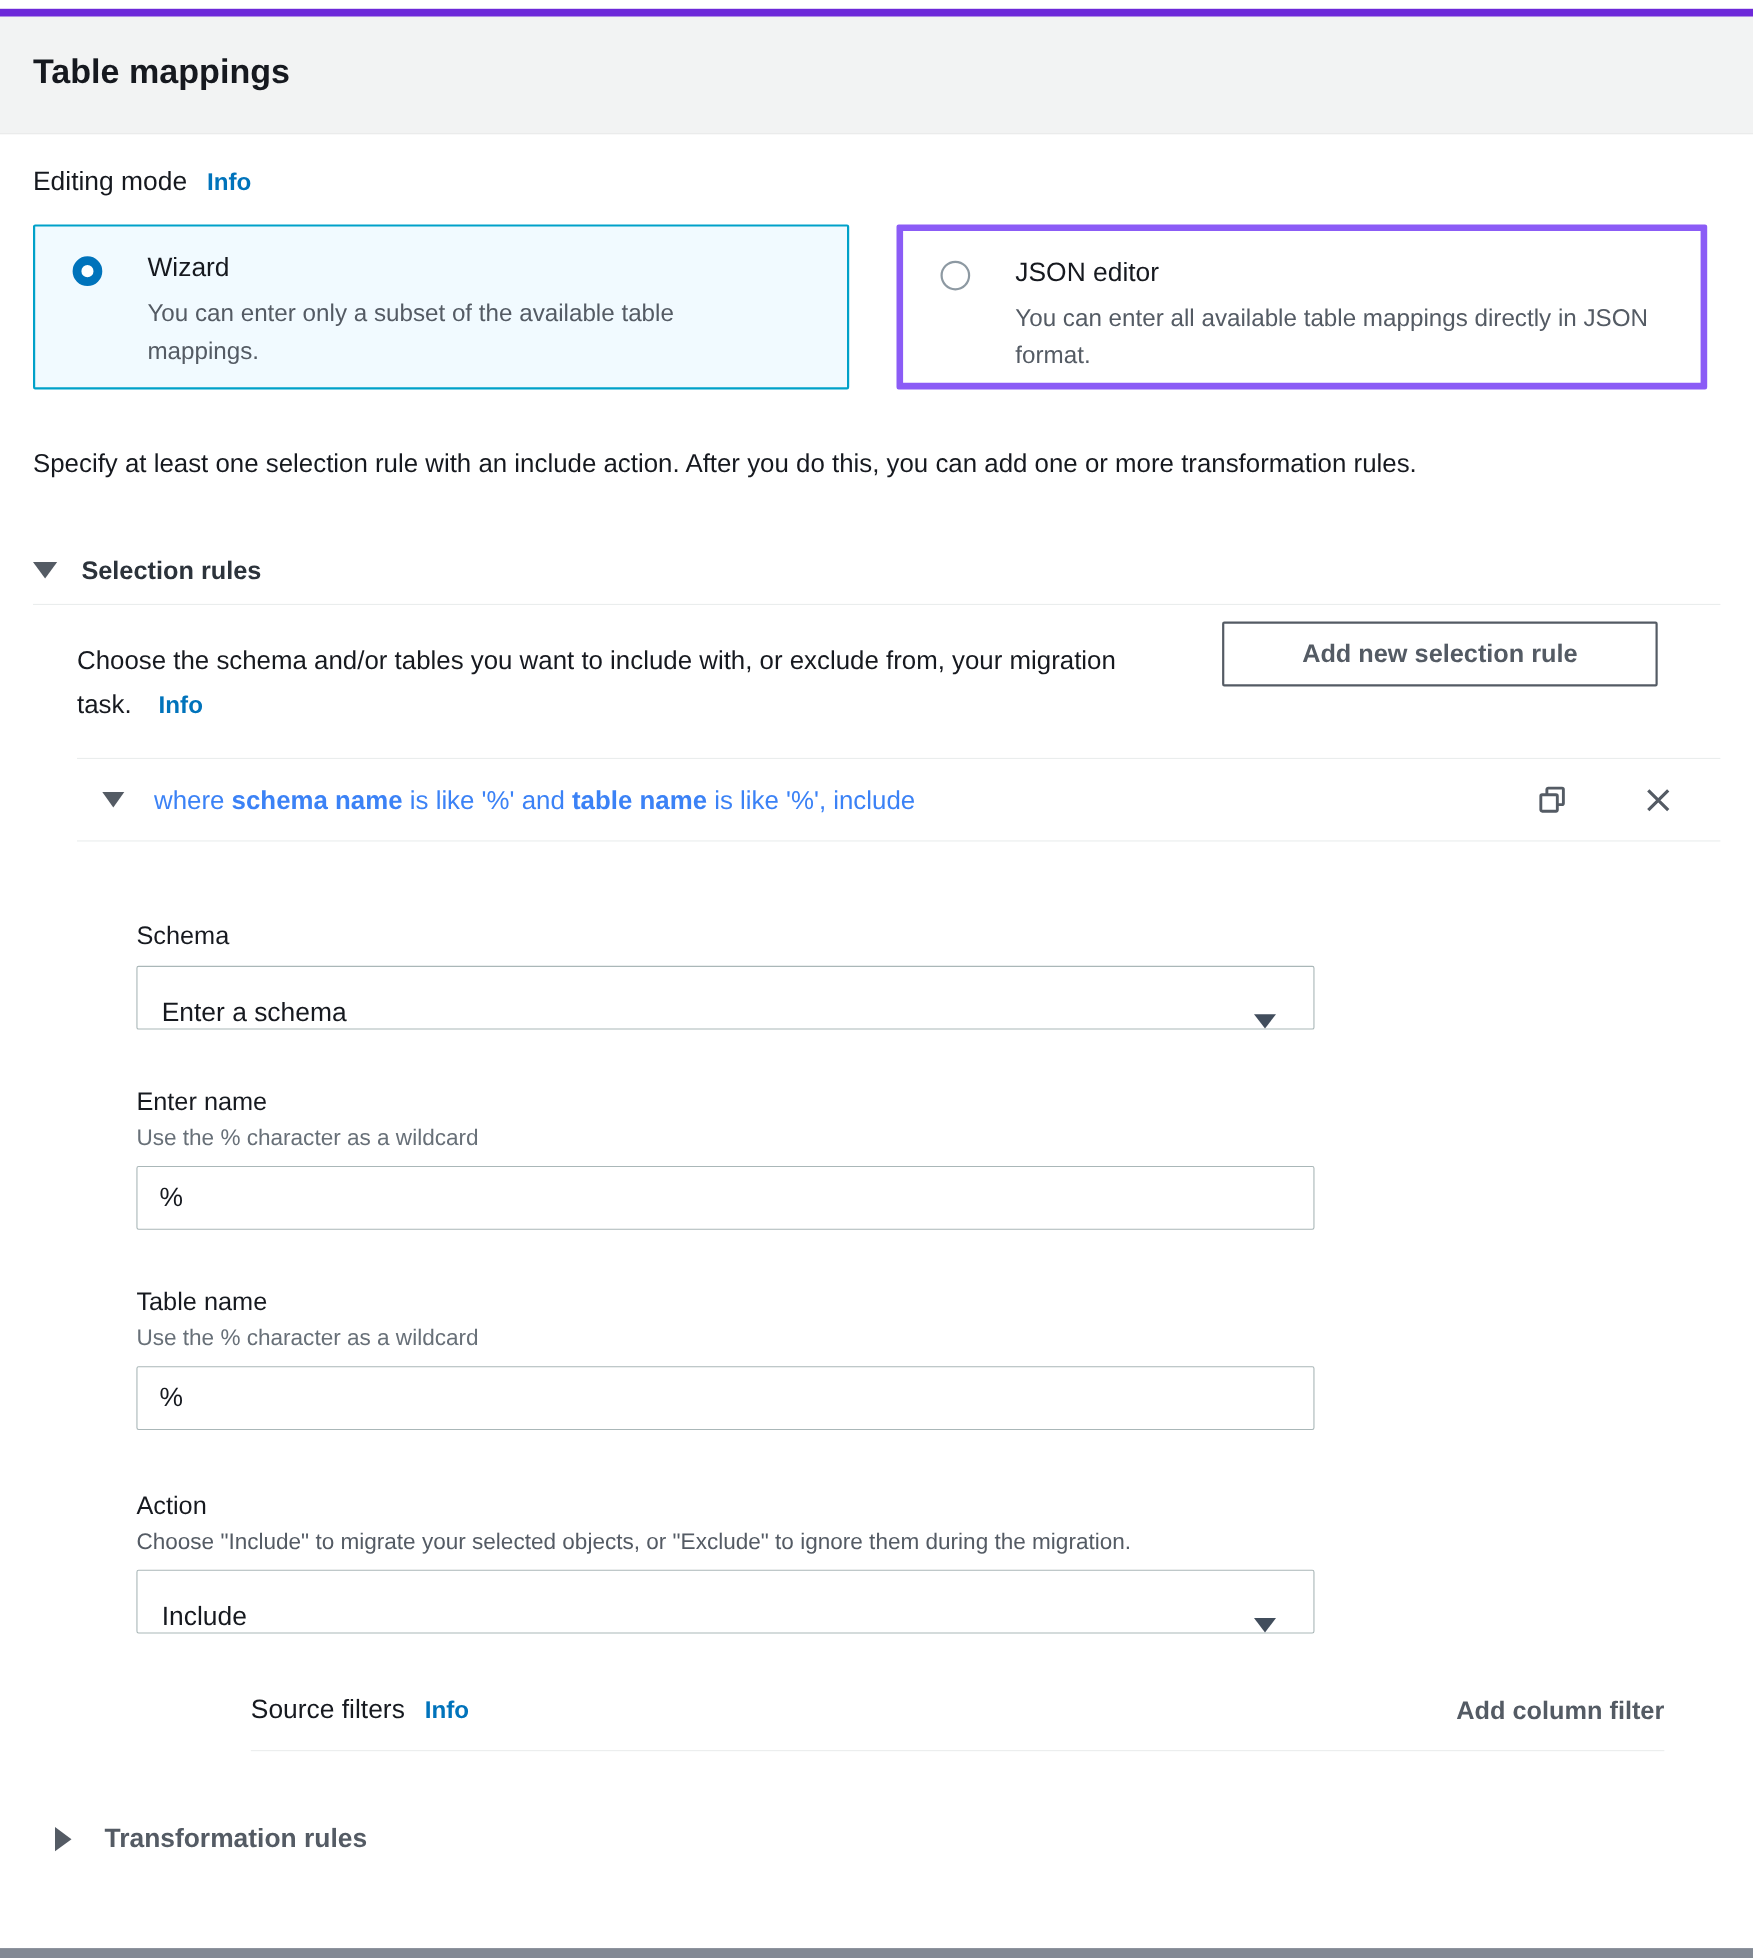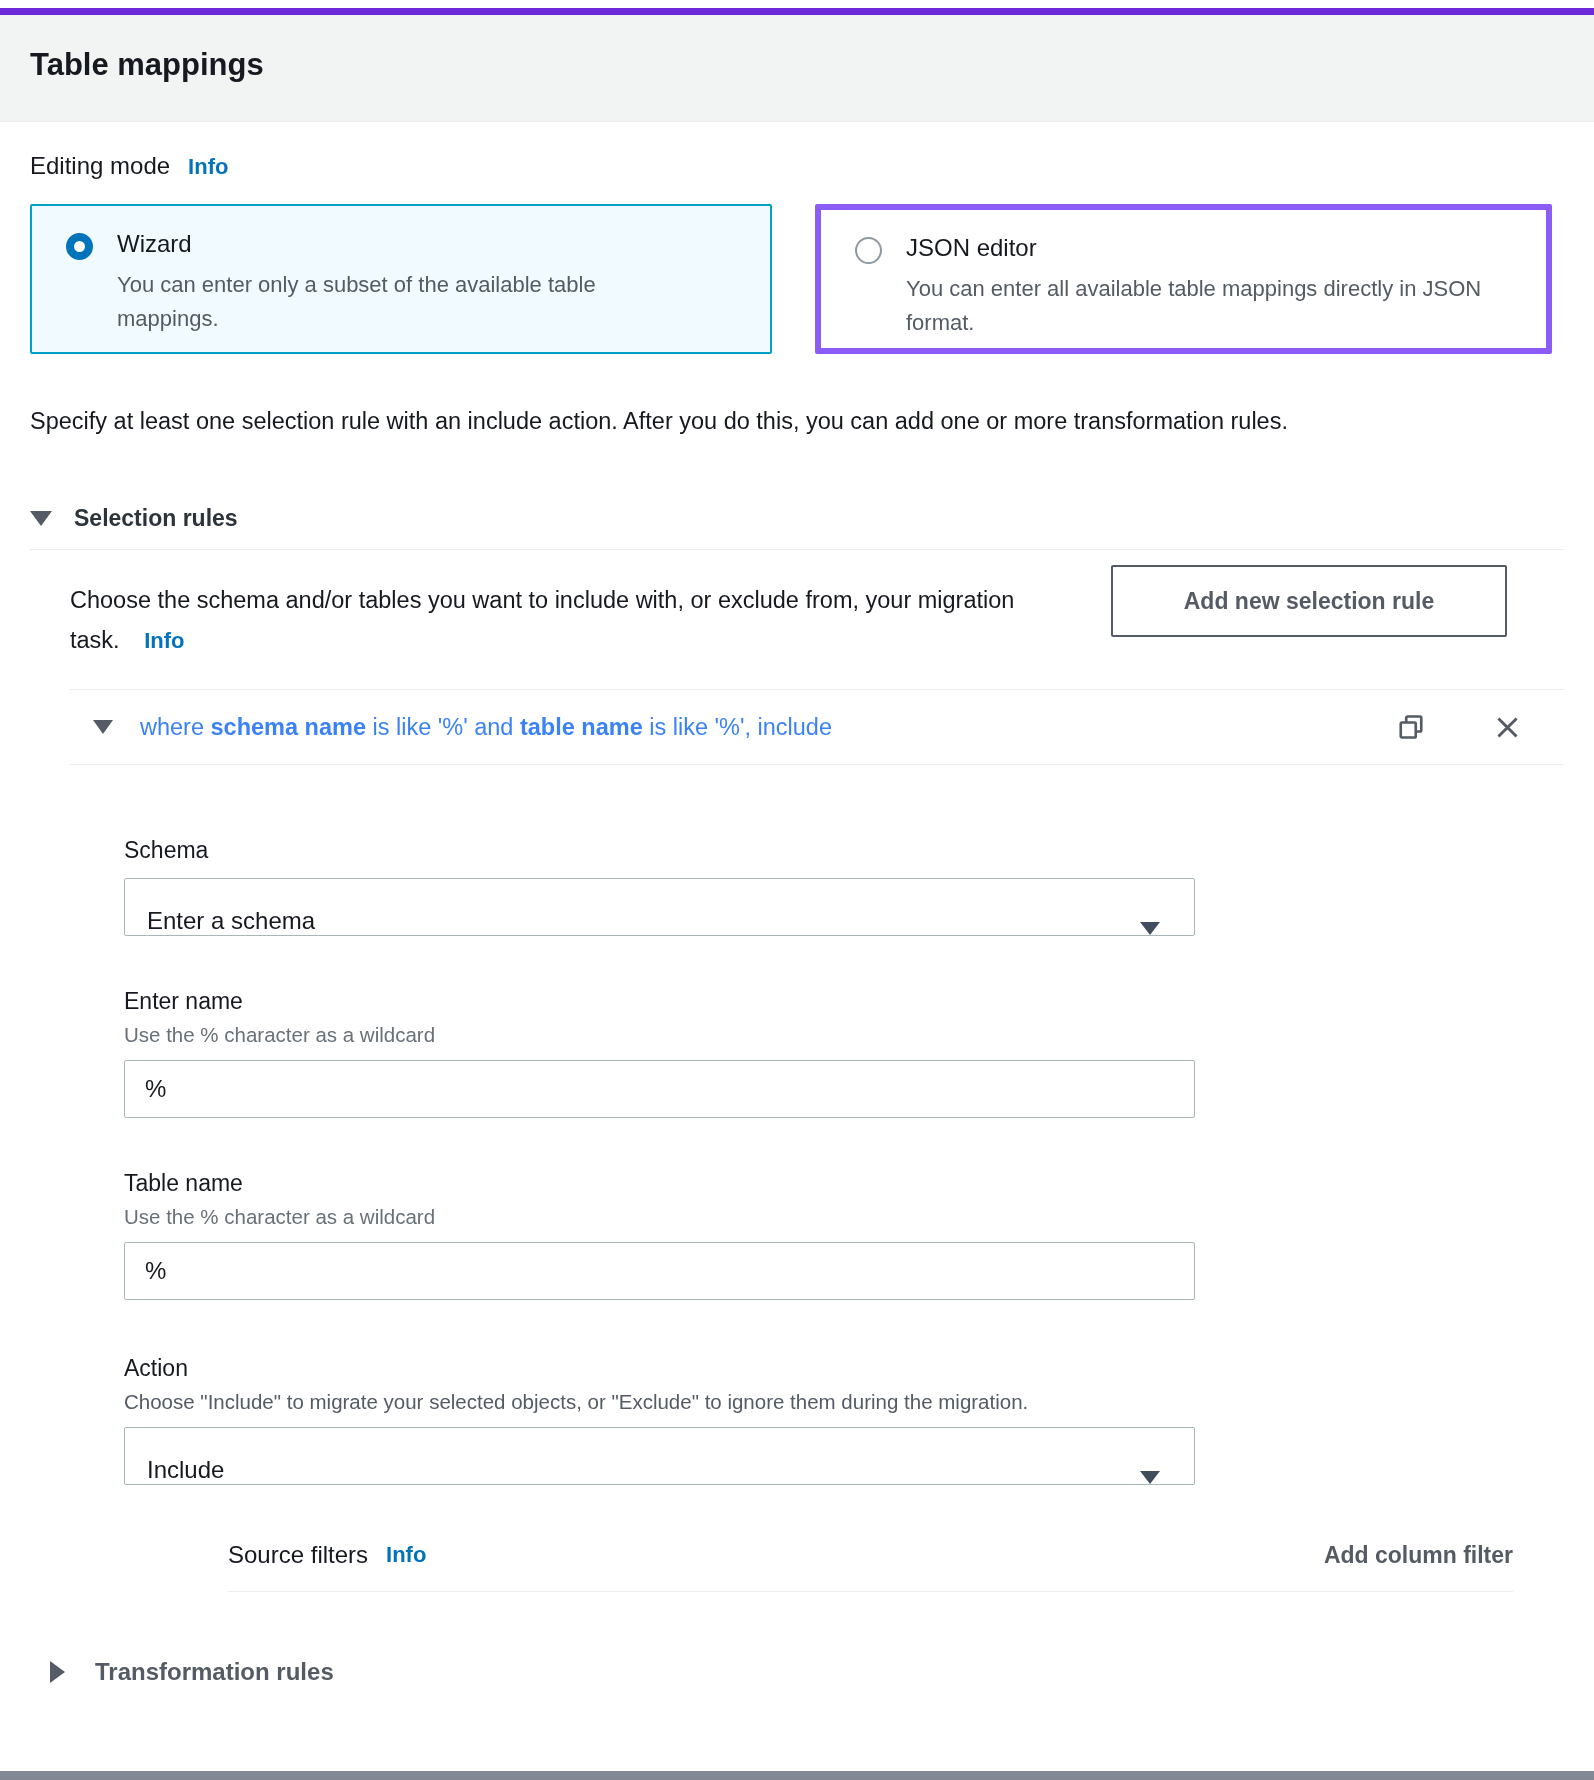--- a/index.html
+++ b/index.html
@@ -24,39 +24,39 @@
   .cards { display:flex; gap:43px; margin-top:24px; }
   .card {
     height:150px; border:6px solid #8b5cf6; border-radius:2px; background:#fff;
     padding:24px 28px 24px 34px; display:flex; align-items:flex-start;
   }
   .card.selected { border:2px solid #00a1c9; background:#f1faff; width:742px; }
   .card.json-card { width:737px; }
   .radio { width:27px; height:27px; border-radius:50%; background:#fff; flex:0 0 auto; margin-top:3px; cursor:pointer; }
   .radio.on  { border:8px solid #0073bb; }
   .radio.off { border:2px solid #8d99a2; }
-  .card-body { margin-left:24px; }
+  .card-body { margin-left:41px; }
   .card-title { font-size:24px; color:#16191f; cursor:pointer; }
   .card-desc { font-size:22px; color:#545b64; line-height:34px; margin-top:10px; }
   .card.selected .card-desc { width:560px; }
   .card.json-card .card-desc { width:590px; }
 
   .intro { margin-top:46px; width:1345px; font-size:23.5px; line-height:43px; color:#16191f; }
 
   .sel-header { margin-top:62px; display:flex; align-items:center; cursor:pointer; }
   .tri-down { width:0; height:0; border-left:11px solid transparent; border-right:11px solid transparent; border-top:15px solid #545b64; }
   .sel-header .hdr-text { margin-left:22px; font-size:23px; font-weight:700; color:#2c333b; }
 
   .divider { border:none; border-top:1px solid #eaeded; margin:0; }
   .div-under-header { margin-top:17px; }
 
   .choose-wrap { position:relative; padding:30px 0 0 40px; min-height:112px; }
   .choose-text { width:945px; font-size:23.5px; line-height:40px; color:#16191f; }
   .add-rule-btn {
-    position:absolute; top:15px; right:57px; width:396px; height:72px;
+    position:absolute; top:15px; right:57px; width:396px; height:59px;
     background:#fff; border:2px solid #545b64; border-radius:2px;
     font-family:inherit; font-size:23px; font-weight:700; color:#545b64; cursor:pointer;
   }
 
   .div-indent { margin-left:40px; margin-top:27px; }
 
   .rule-row { margin-left:40px; height:74px; display:flex; align-items:center; }
   .rule-caret { width:0; height:0; border-left:10px solid transparent; border-right:10px solid transparent; border-top:14px solid #545b64; margin:0 27px 0 23px; cursor:pointer; }
   .rule-text { font-size:23.5px; color:#3b82f6; }
   .rule-text b { font-weight:700; }

